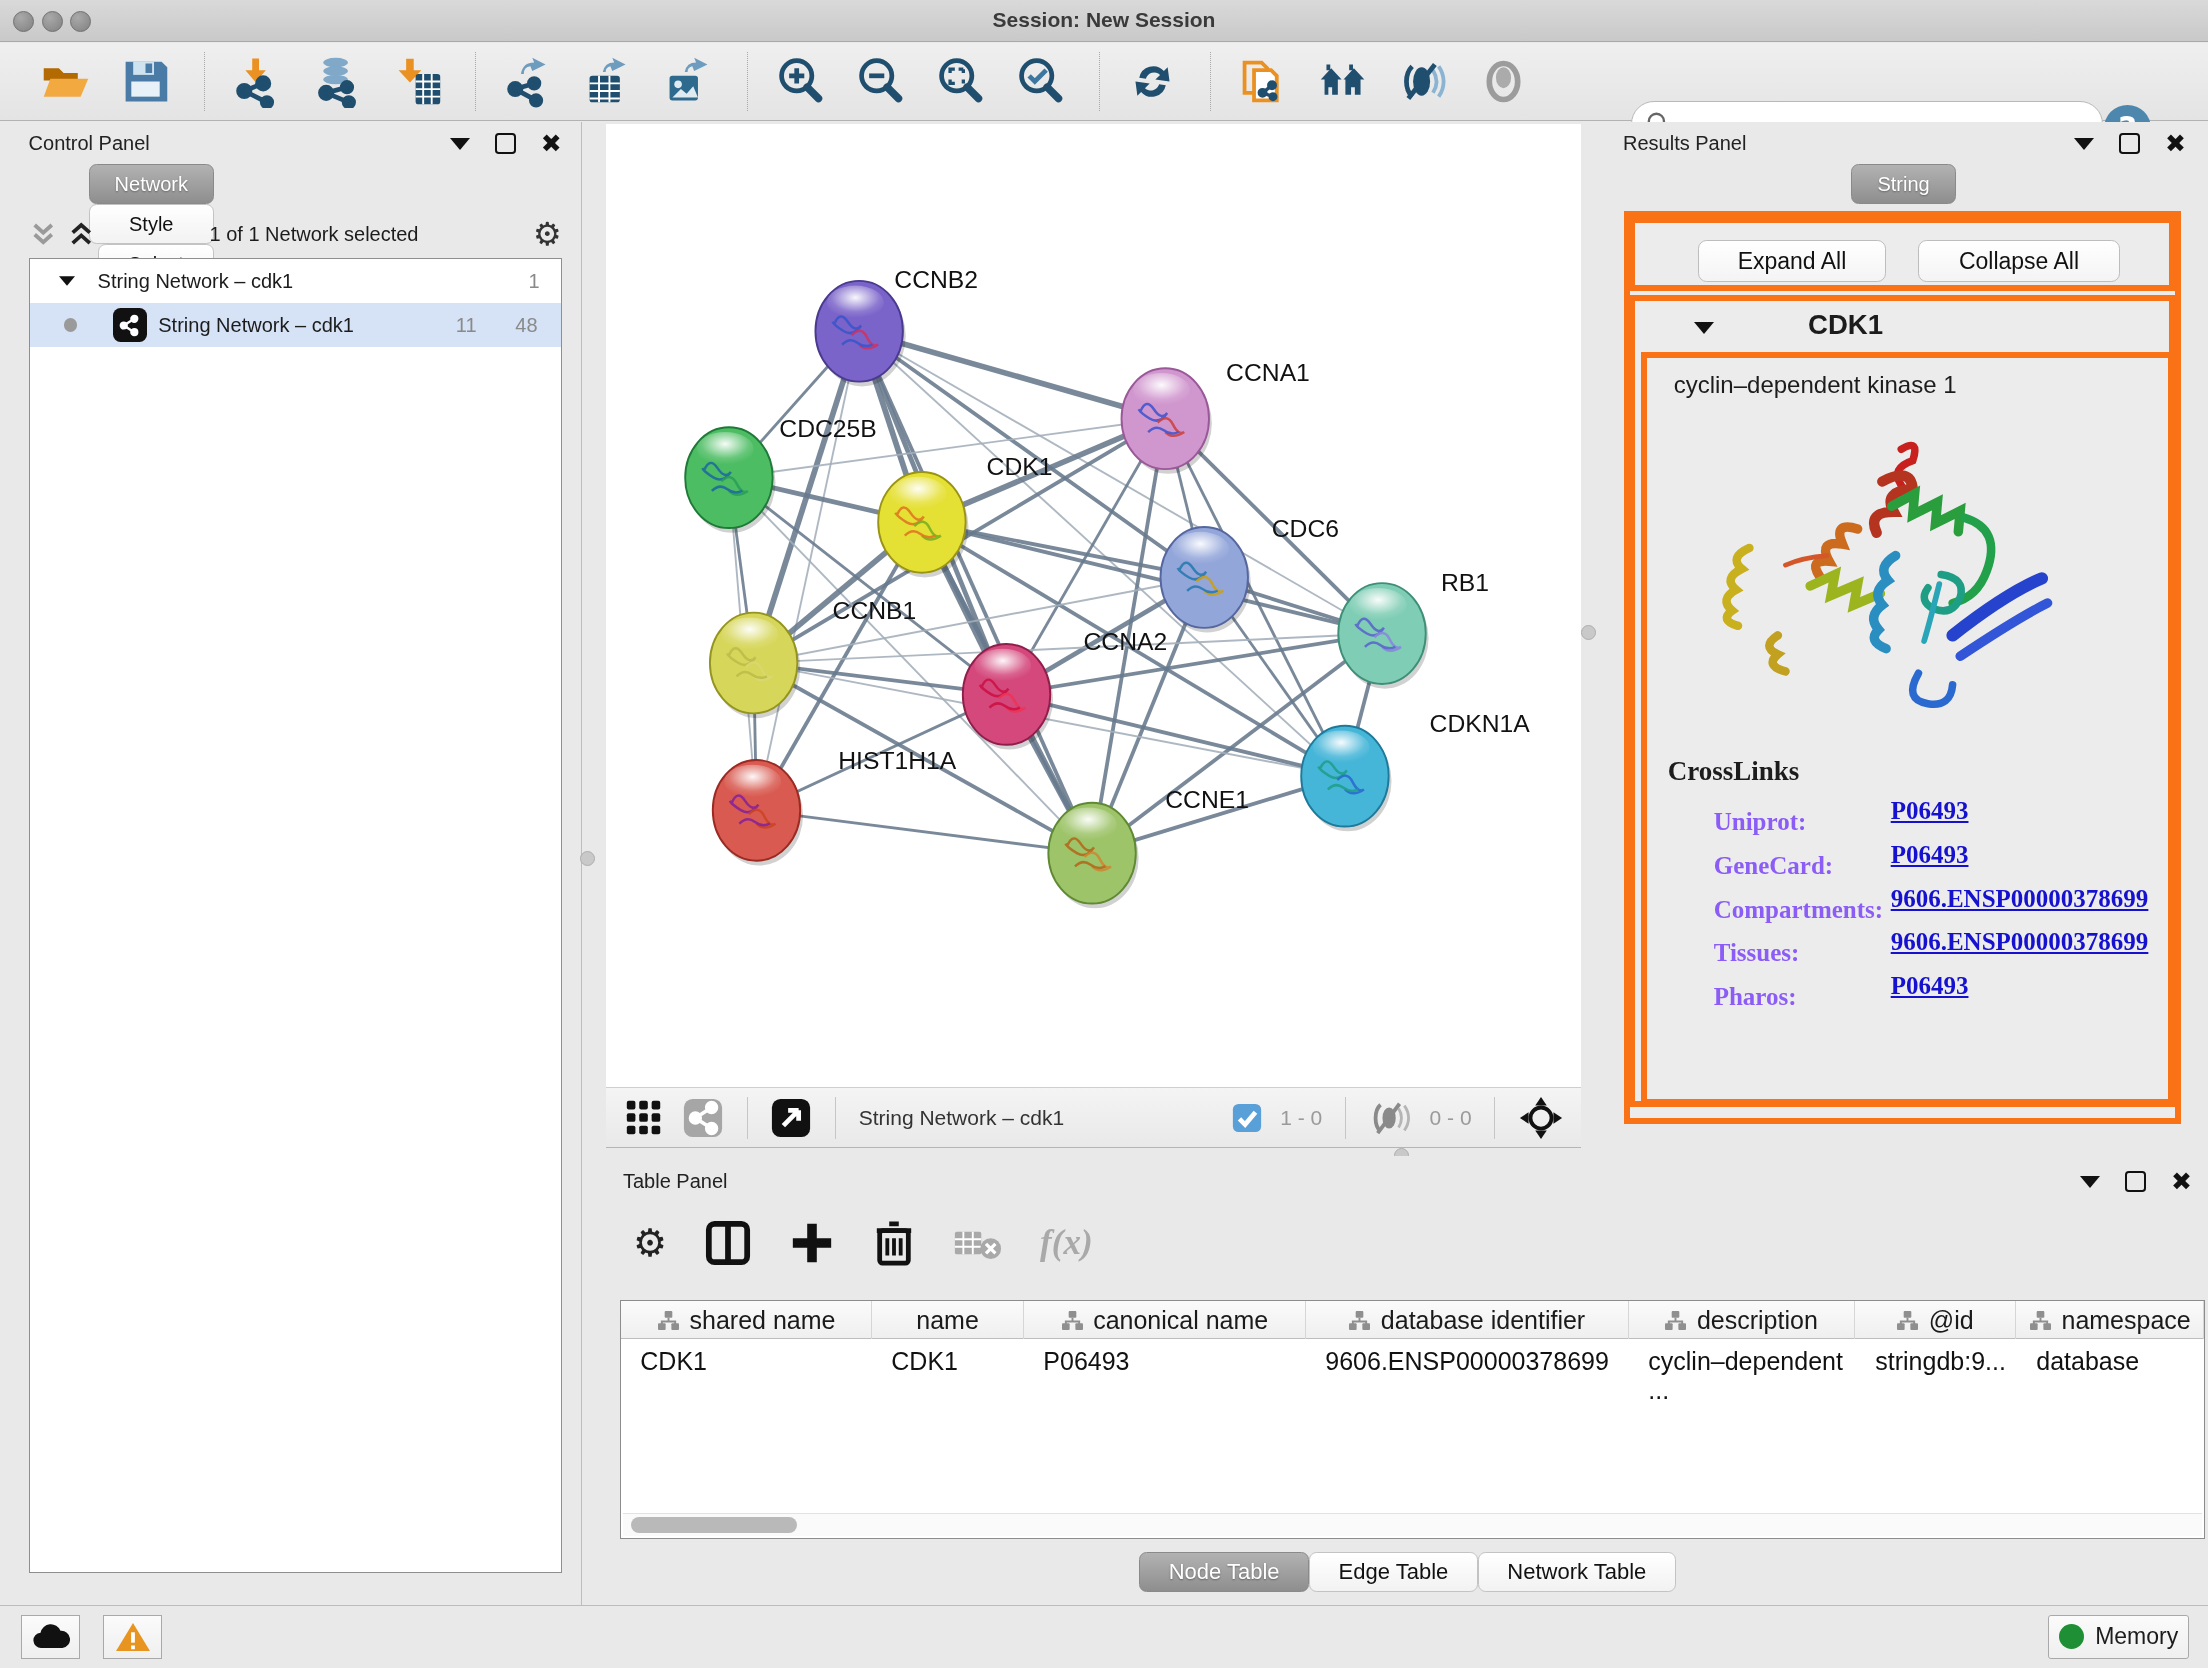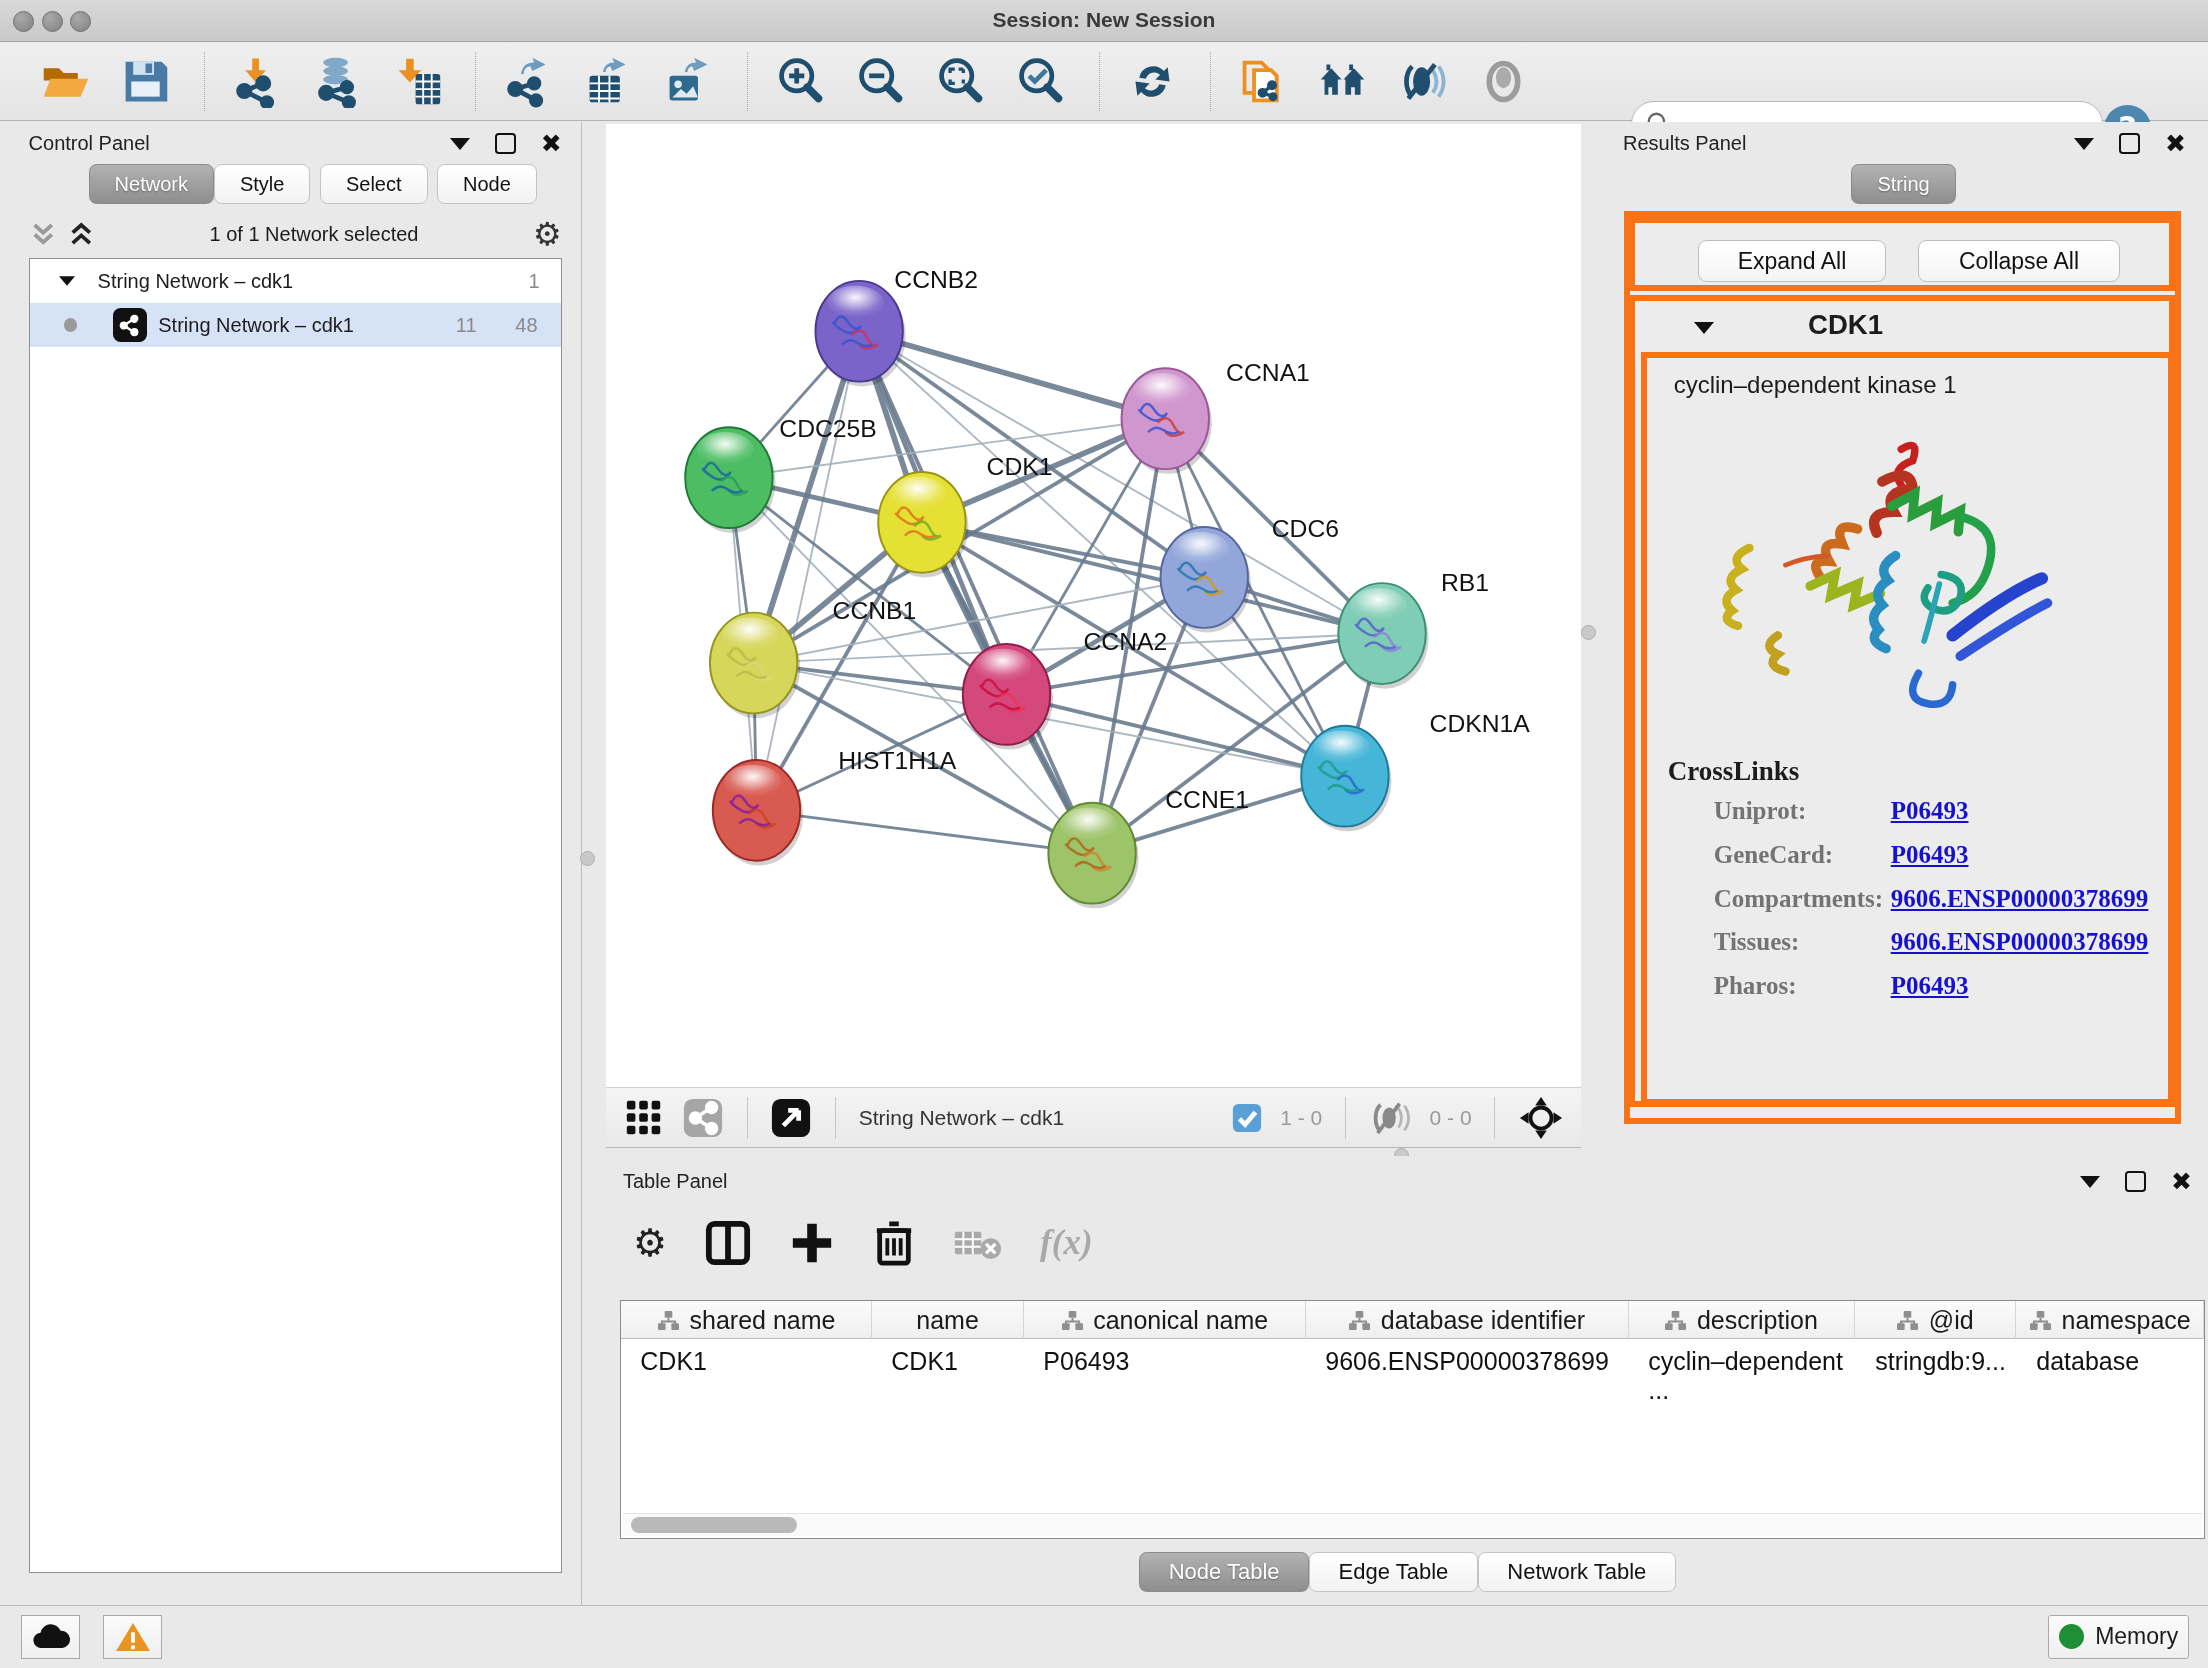--- a/index.html
+++ b/index.html
@@ -53,21 +53,21 @@
   .nssep{width:0;height:42px;border-left:1px solid #c6c6c6;margin:0 5.7px;}
   .nstitle{font-size:21px;color:#333;}
   .nscount{font-size:21px;color:#9a9a9a;}
   .splitdot{width:15px;height:15px;border-radius:50%;background:#c9c9c9;border:1px solid #aeaeae;}
   
   .rp{left:1598px;top:122px;width:611px;height:1034px;background:#e9e9e9;}
   .rbox{position:absolute;border:6px solid #f97316;background:#ececec;}
   .btn{border:1px solid #bdbdbd;background:linear-gradient(#ffffff,#f4f4f4);border-radius:8.6px;
       font-size:23px;color:#111;display:flex;align-items:center;justify-content:center;}
   .serif{font-family:"Liberation Serif",serif;font-weight:bold;}
-  .xl-label{font-size:25px;color:#737373;}
+  .xl-label{font-size:25px;color:#8b5cf6;margin-top:11px;}
   .xl-link{font-size:25px;color:#1511cf;text-decoration:underline;}
   .xl-row{position:absolute;left:67px;right:19px;display:flex;}
   .xl-row .xl-label{width:177px;flex:0 0 auto;}
   
   .tp{left:606px;top:1156px;width:1603px;height:450px;background:#e9e9e9;}
   .tbox{position:absolute;left:14.3px;top:144px;width:1585px;height:239px;background:#fff;border:1.9px solid #8c8c8c;}
   .thead{position:absolute;left:0;top:0;width:100%;height:38px;background:linear-gradient(#fbfbfb,#efefef);
       border-bottom:1px solid #bdbdbd;display:flex;}
   .th{height:38px;display:flex;align-items:center;justify-content:center;gap:9.5px;
       border-right:1px solid #d6d6d6;font-size:25px;color:#1a1a1a;}
@@ -269,21 +269,21 @@
 
   <div class="abs cp">
     <div class="abs" style="left:21px;top:3.8px;display:flex;justify-content:space-between;width:533px;align-items:center;height:36px;">
       <span class="phdr-title">Control Panel</span>
       <span class="phdr-icons">
         <span class="tri-down"></span>
         <span class="float-box"></span>
         <span class="close-x">✖</span>
       </span>
     </div>
-    <div class="abs" style="left:81px;top:42px;display:flex;">
+    <div class="abs" style="left:81px;top:42px;display:flex;flex-direction:column;">
       <span class="tab sel">Network</span>
       <span class="tab">Style</span>
       <span class="tab" style="margin-left:9.5px">Select</span>
       <span class="tab" style="margin-left:9.5px">Node</span>
     </div>
     <div class="abs" style="left:21px;top:91px;width:533px;height:42px;display:flex;align-items:center;">
       <svg width="28.5" height="27" viewBox="0 0 30 28">
           <g fill="none" stroke="#9a9a9a" stroke-width="4">
             <path d="M6 4 l9 8 9-8 M6 14 l9 8 9-8"></path>
           </g>

